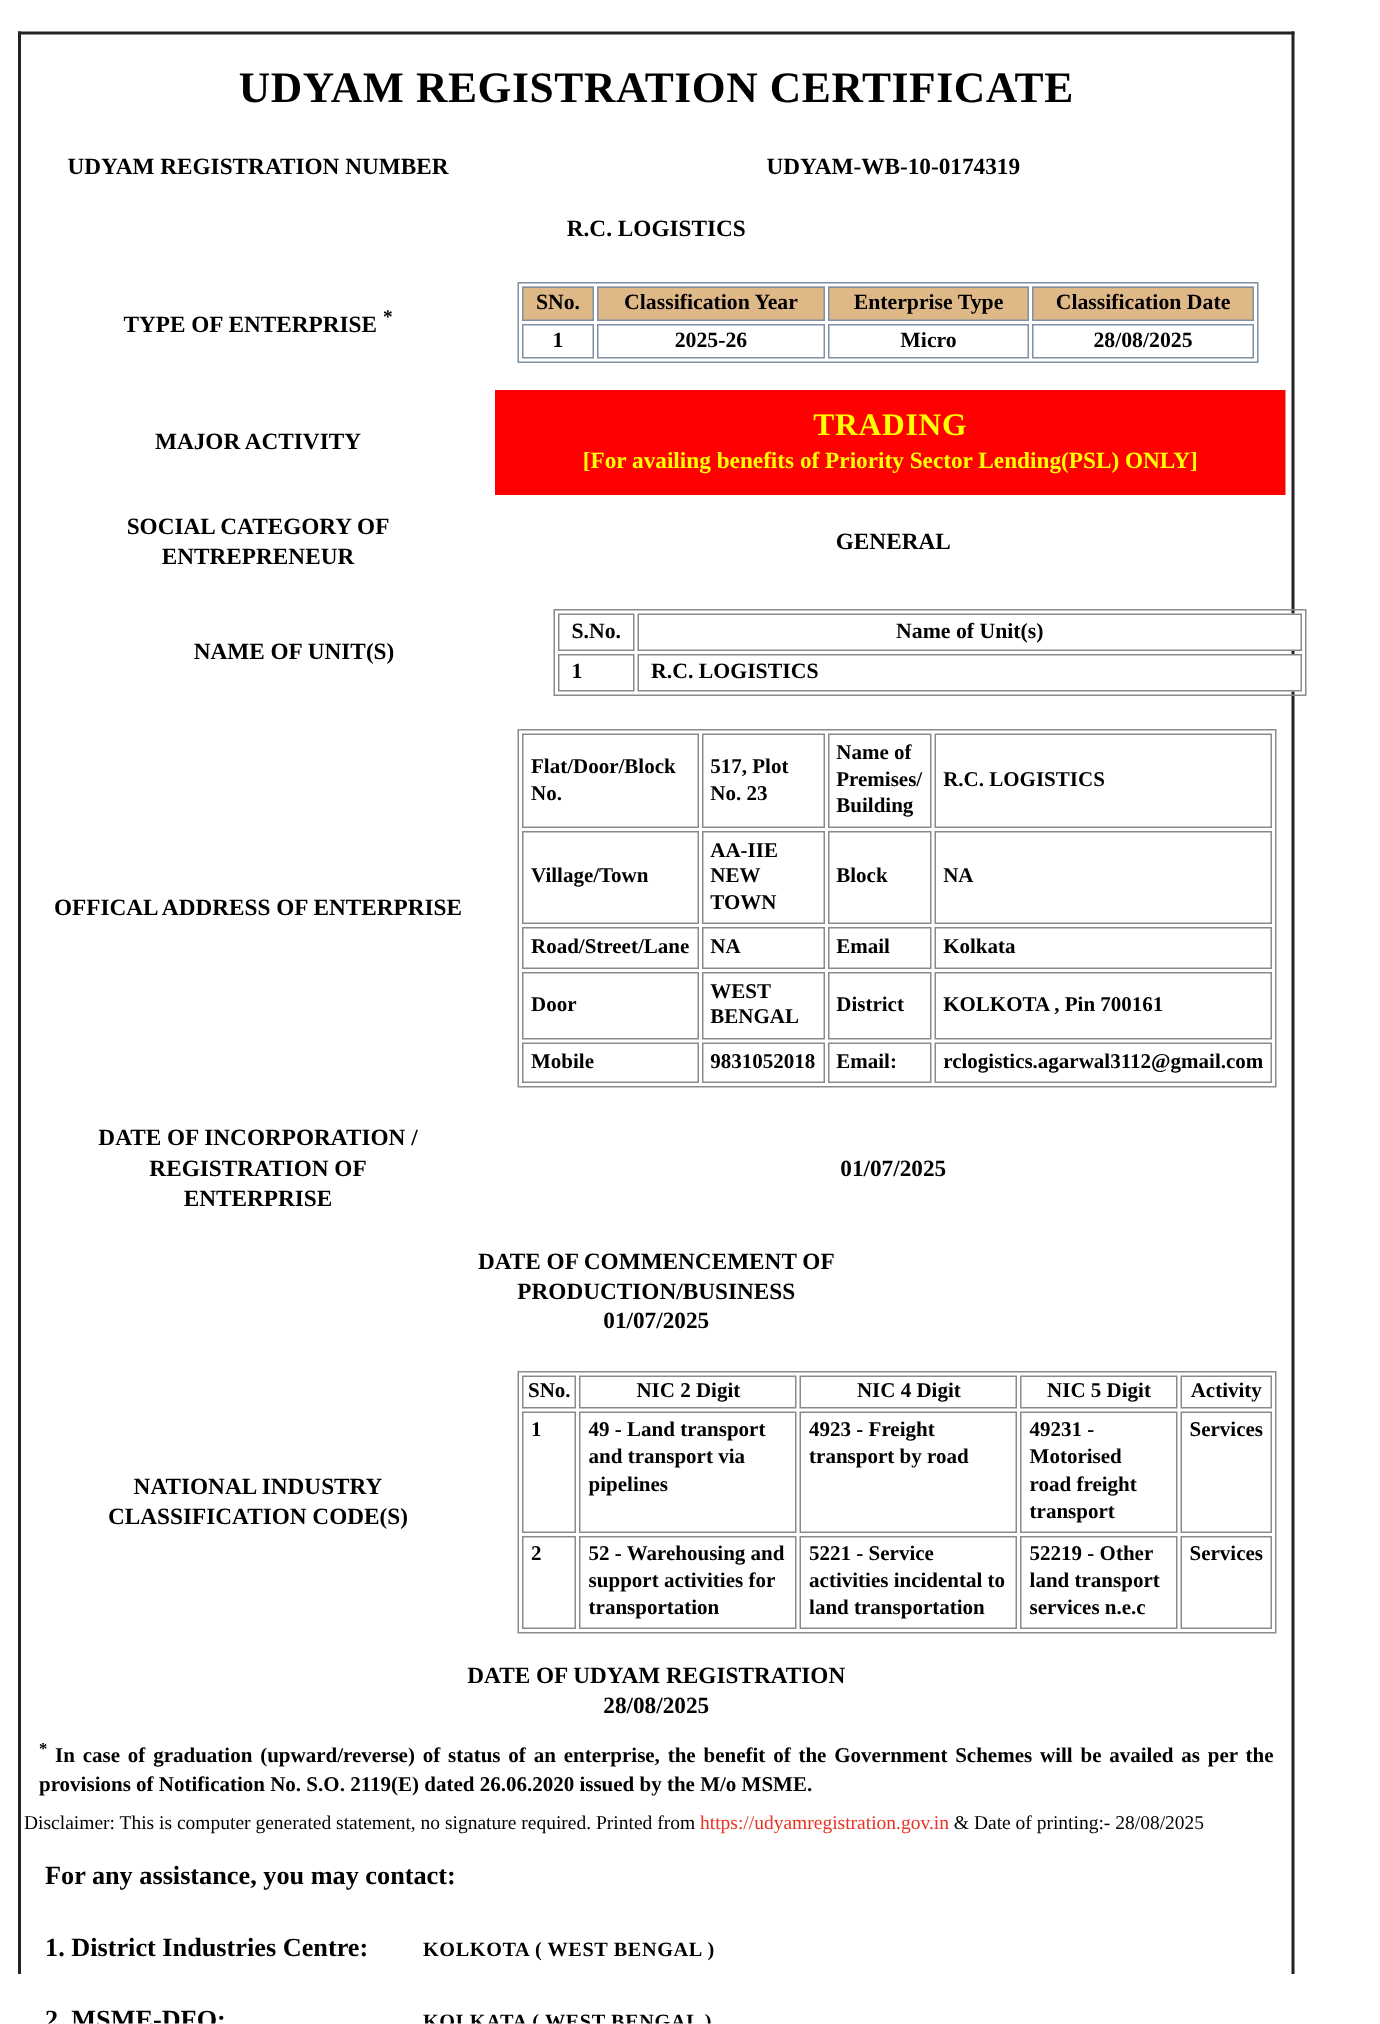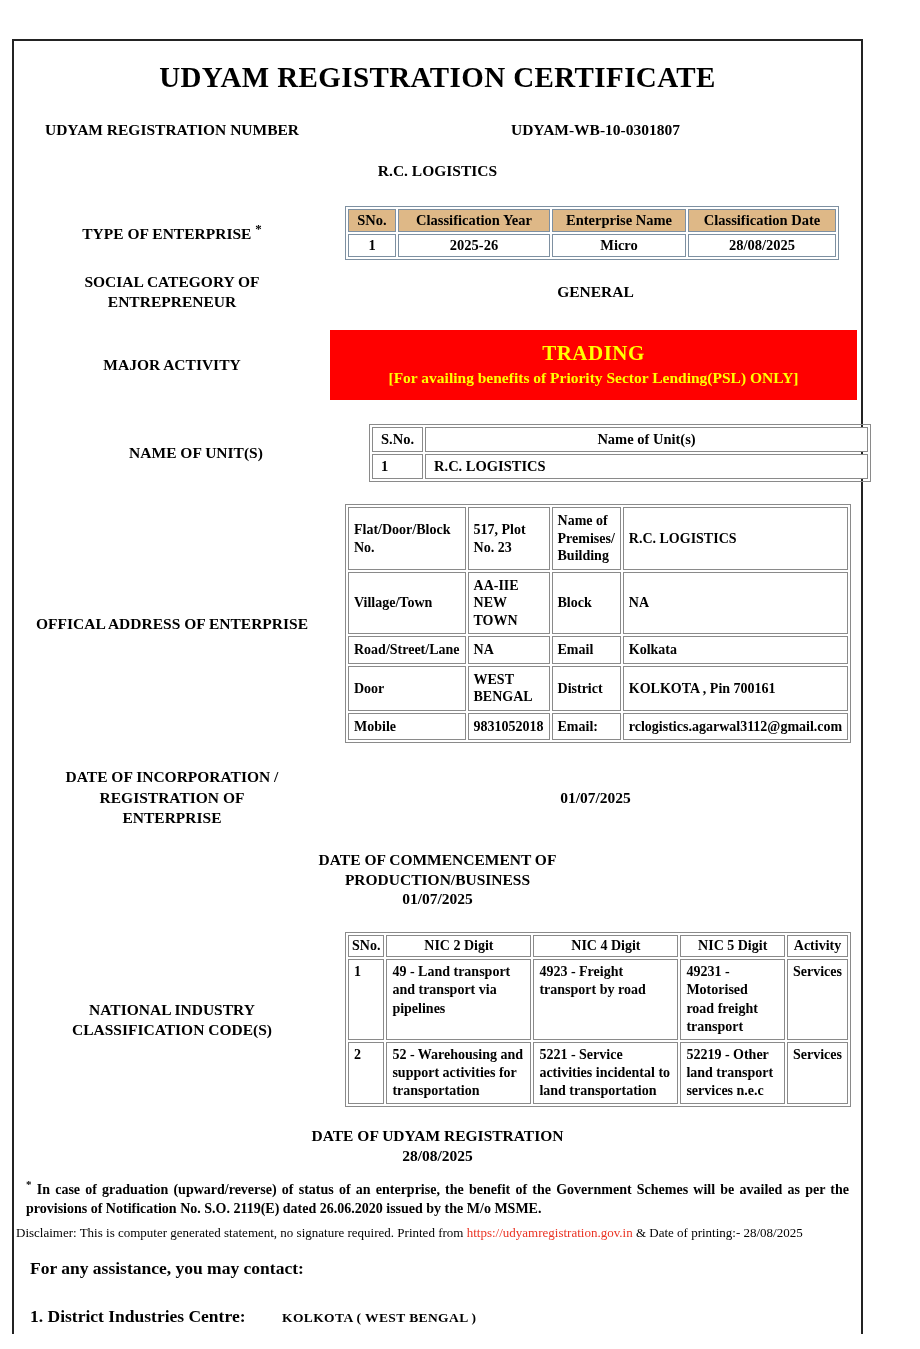--- a/index.html
+++ b/index.html
@@ -10,21 +10,21 @@
     --tbl-border:#8a8a8a;
     --cls-border:#7e90a1;
   }
   *{box-sizing:border-box;}
   html,body{margin:0;padding:0;}
   body{
     width:920px;height:1349px;position:relative;background:#ffffff;color:#000;
     font-family:"Liberation Serif","DejaVu Serif",serif;
   }
   .frame{
-    position:absolute;left:12px;top:39px;width:851px;height:1295px;
+    position:absolute;left:12px;top:21px;width:851px;height:1295px;
     border:2px solid #232323;border-bottom:none;background:#fff;
   }
   .title{
     margin:20px 4px 0;text-align:center;font-size:29px;font-weight:bold;letter-spacing:.4px;
   }
   .row{display:flex;align-items:center;}
   .label{
     width:316px;flex-shrink:0;text-align:center;font-weight:bold;font-size:15.5px;line-height:1.3;
   }
   .label .w200{display:inline-block;max-width:205px;}
@@ -98,21 +98,21 @@
 </head>
 <body>
 
 <div class="frame">
 
   <h1 class="title">UDYAM REGISTRATION CERTIFICATE</h1>
 
   <div class="row r-urn">
     <div class="label">UDYAM REGISTRATION NUMBER</div>
     <div class="value-area">
-      <div class="center-value">UDYAM-WB-10-0301807</div>
+      <div class="center-value">UDYAM-WB-10-0174319</div>
     </div>
   </div>
 
   <div class="row r-name">
     <div class="value-area">
       <div class="center-value">R.C. LOGISTICS</div>
     </div>
   </div>
 
   <div class="row r-type">
@@ -125,50 +125,50 @@
         <colgroup>
             <col style="width:48px">
             <col style="width:152px">
             <col style="width:134px">
             <col style="width:148px">
           </colgroup>
         <tbody>
             <tr>
           <th>SNo.</th>
           <th>Classification Year</th>
-          <th>Enterprise Name</th>
+          <th>Enterprise Type</th>
           <th>Classification Date</th>
         </tr>
         <tr>
           <td>1</td>
           <td>2025-26</td>
           <td>Micro</td>
           <td>28/08/2025</td>
         </tr>
       </tbody>
         </table>
     </div>
   </div>
 
-  <div class="row r-social">
-    <div class="label">
-      <span class="w200">SOCIAL CATEGORY OF ENTREPRENEUR</span>
-    </div>
-    <div class="value-area">
-      <div class="center-value">GENERAL</div>
-    </div>
-  </div>
-
   <div class="row r-activity">
     <div class="label">MAJOR ACTIVITY</div>
     <div class="value-area">
       <div class="banner">
         <div class="activity">TRADING</div>
         <div class="note">[For availing benefits of Priority Sector Lending(PSL) ONLY]</div>
       </div>
+    </div>
+  </div>
+
+  <div class="row r-social">
+    <div class="label">
+      <span class="w200">SOCIAL CATEGORY OF ENTREPRENEUR</span>
+    </div>
+    <div class="value-area">
+      <div class="center-value">GENERAL</div>
     </div>
   </div>
 
   <div class="row r-units">
     <div class="label">NAME OF UNIT(S)</div>
     <div class="value-area">
       <table class="tbl units">
         <colgroup>
             <col style="width:46px">
             <col>

